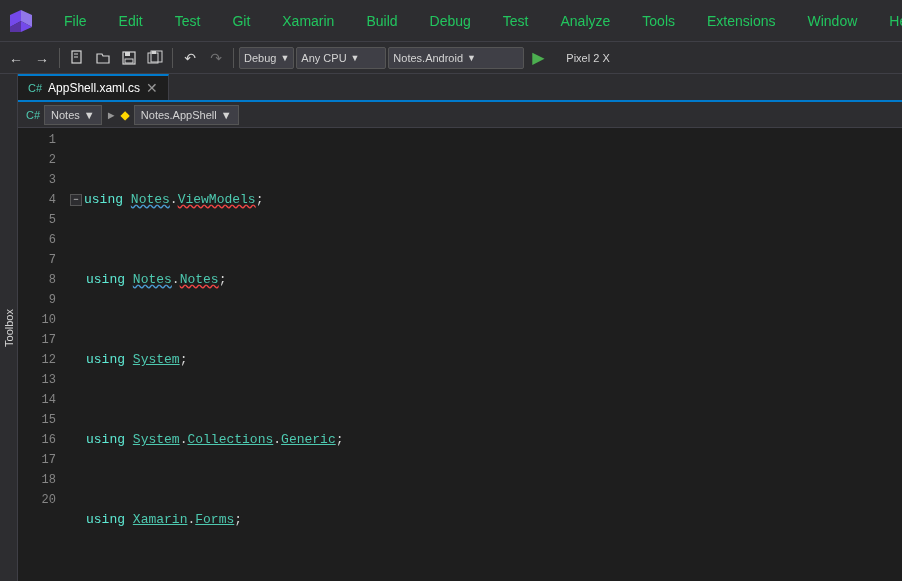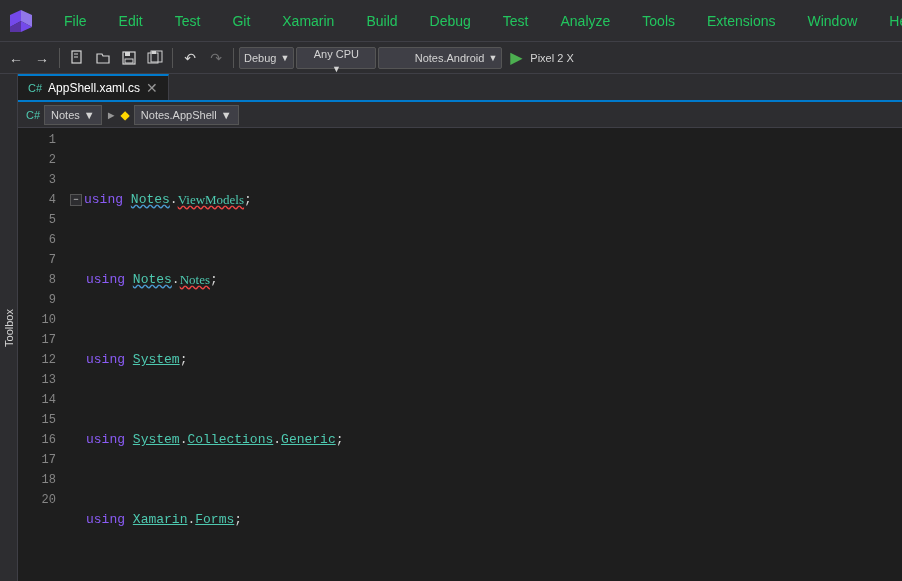--- a/index.html
+++ b/index.html
@@ -236,31 +236,30 @@
       border: 1px solid #555;
       background: #2d2d30;
       color: #d4d4d4;
       font-size: 9px;
       cursor: pointer;
       margin-right: 2px;
       flex-shrink: 0;
     }
 
     
-    .kw { color: #8b5cf6; }      
+    .kw { color: #5eead4; }      
     .cls { color: #4ec9b0; text-decoration: underline; }
     .ns-name { color: #4ec9b0; }
     .plain { color: #d4d4d4; }
 
     
     .squiggly-red {
       text-decoration: underline;
       text-decoration-style: wavy;
       text-decoration-color: #f44747;
-      font-family: Liberation Serif, serif;
     }
     
     .squiggly-grey {
       text-decoration: underline;
       text-decoration-style: wavy;
       text-decoration-color: #4d9cd4;
     }
 
   </style>
 </head>
@@ -331,33 +330,33 @@
 
   <div class="tb-btn">↶</div>
   <div class="tb-btn" style="opacity:0.4;">↷</div>
   <div class="tb-separator"></div>
 
   <div class="tb-dropdown">
     <span>Debug</span>
     <span class="tb-dropdown-arrow">▼</span>
   </div>
 
-  <div class="tb-dropdown" style="width:80px;flex-direction:column;">
+  <div class="tb-dropdown" style="width:90px;">
     <span>Any CPU</span>
     <span class="tb-dropdown-arrow">▼</span>
   </div>
 
-  <div class="tb-dropdown" style="width:124px;justify-content:flex-end;">
+  <div class="tb-dropdown" style="width:136px;">
     <span>Notes.Android</span>
     <span class="tb-dropdown-arrow">▼</span>
   </div>
 
   <div class="tb-btn" style="color:#4caf50; font-size:16px;">▶</div>
 
-  <span style="color:#d4d4d4; font-size:11px; margin-left:0;">Pixel 2 X</span>
+  <span style="color:#d4d4d4; font-size:11px; margin-left:14px;">Pixel 2 X</span>
 </div>
 
 <div id="main-layout">
 
   <div id="toolbox">
     <span id="toolbox-label">Toolbox</span>
   </div>
 
   <div id="editor-area">
 

